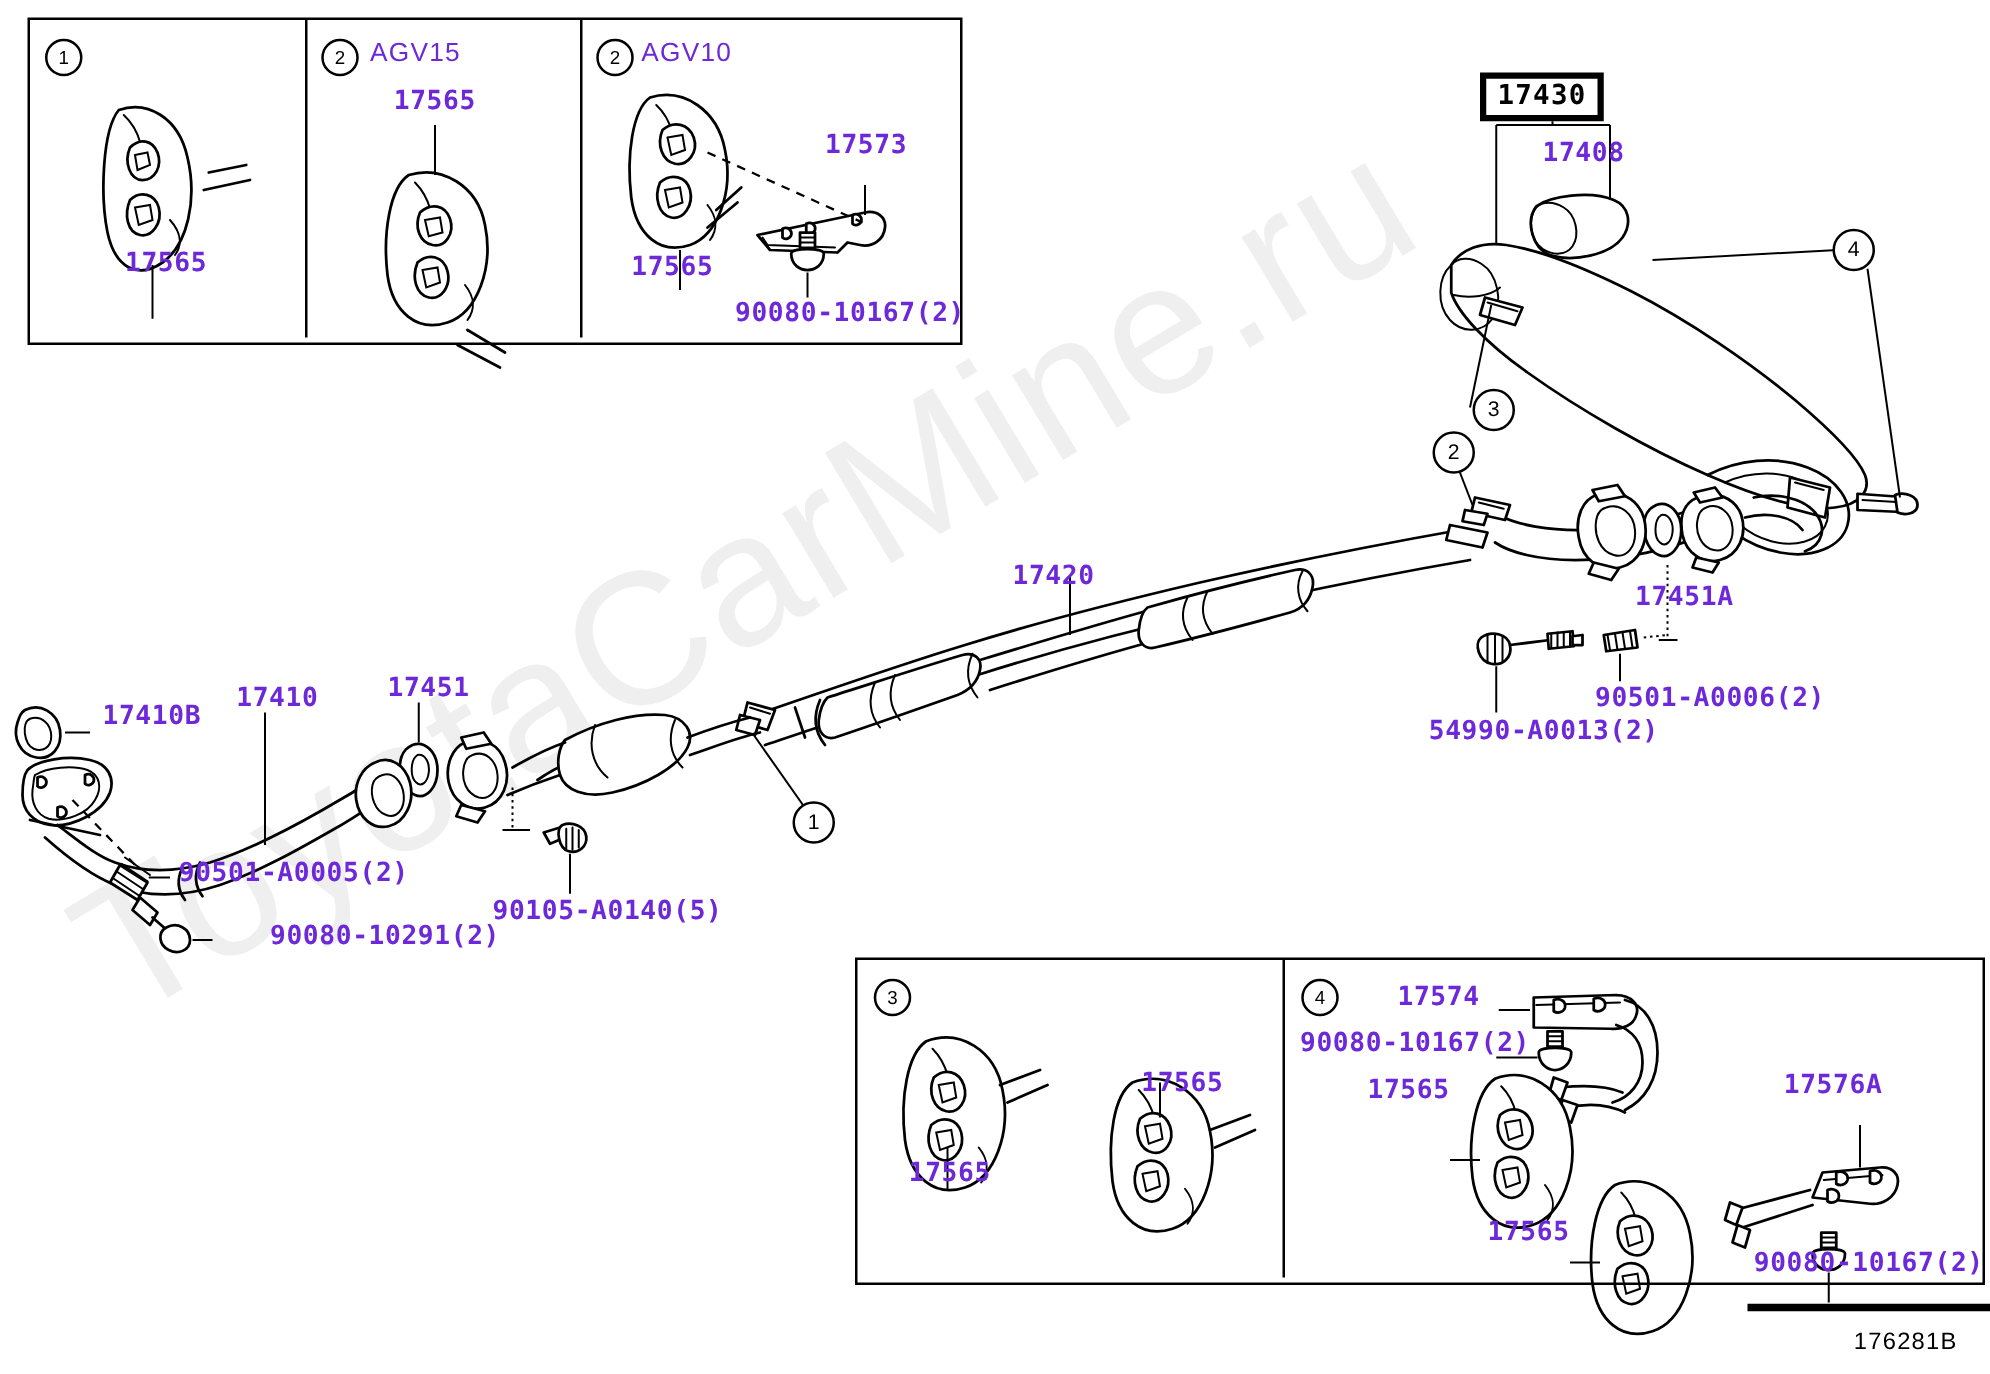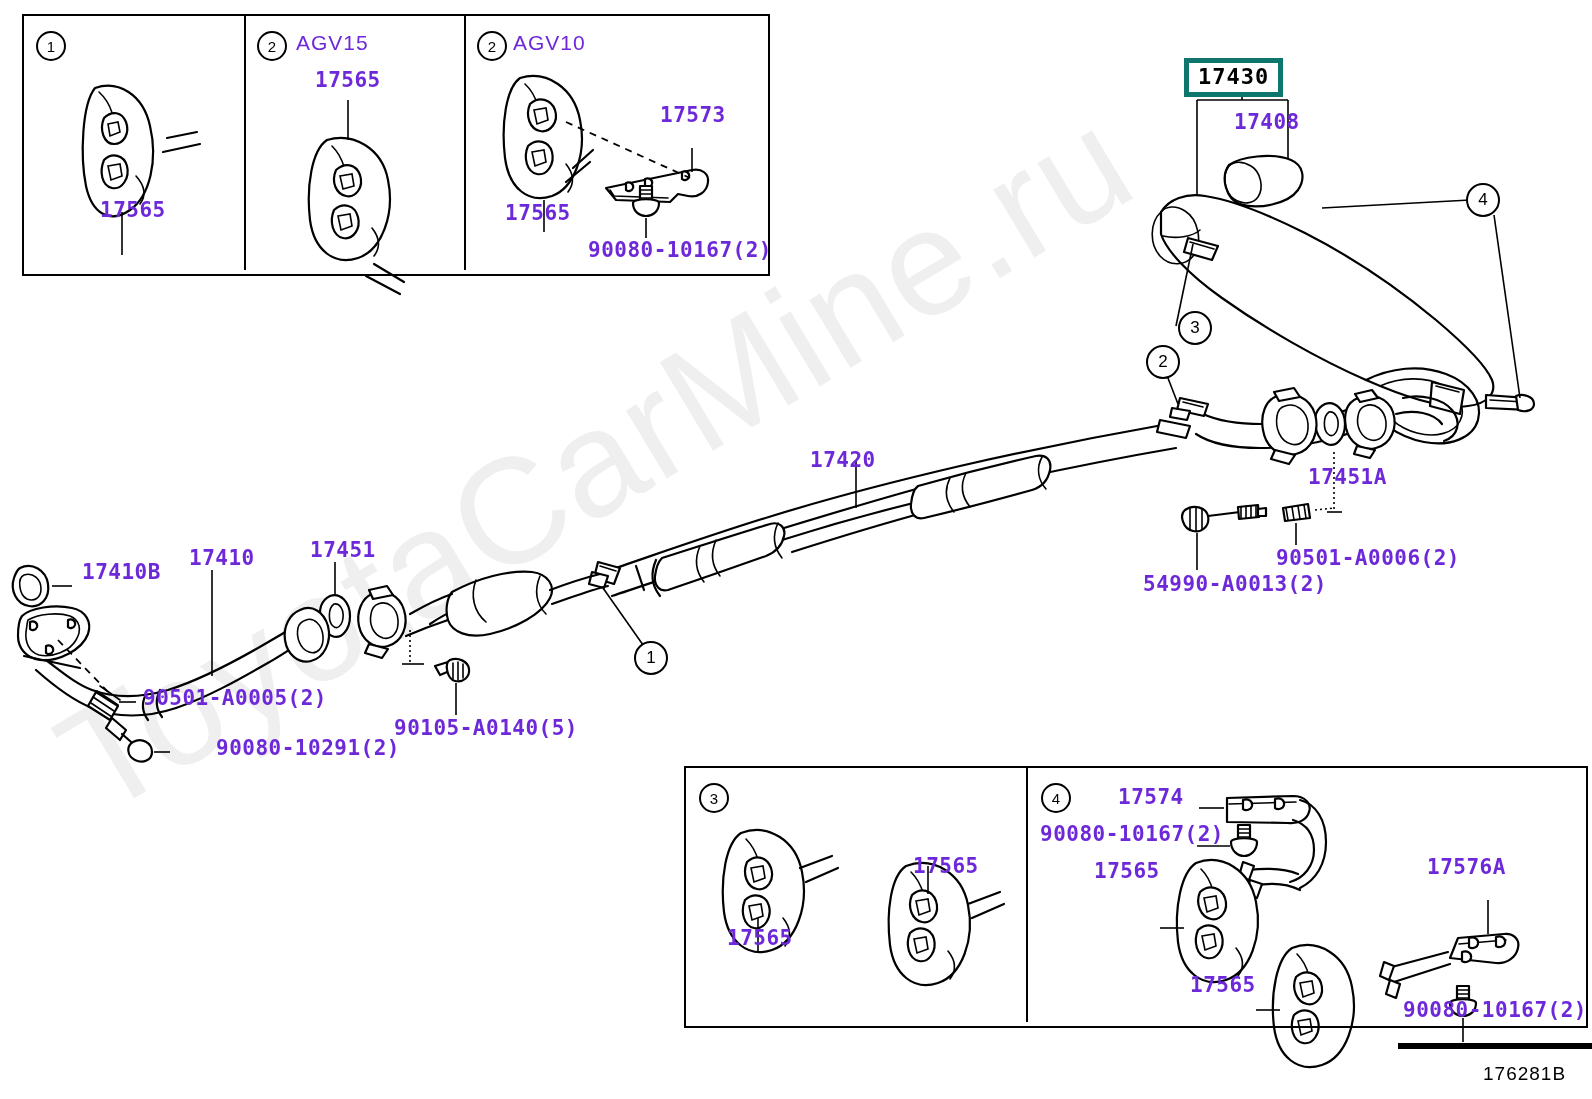--- a/index.html
+++ b/index.html
@@ -16,21 +16,21 @@
   
   .art{position:absolute;left:0;top:0;z-index:2;}
 
   
   .lbl{position:absolute;z-index:4;white-space:nowrap;font-weight:700;
        font-size:21px;letter-spacing:0.5px;line-height:1;color:#6d28d9;}
   .lbl.thin{font-weight:400;font-family:"Liberation Sans",sans-serif;font-size:21px;letter-spacing:1px;}
   .lbl.id{font-weight:400;font-family:"Liberation Sans",sans-serif;font-size:19px;color:#000;letter-spacing:1px;text-align:center;}
 
   
-  .hl{position:absolute;z-index:5;border:5px solid #0f766e;background:#fff;
+  .hl{position:absolute;z-index:5;border:5px solid #000000;background:#fff;
       padding:3px 9px 4px 9px;font-weight:700;font-size:22px;letter-spacing:1px;line-height:1;}
 
   
   .cal{position:absolute;z-index:4;width:26px;height:26px;border:2px solid #000;border-radius:50%;
        background:#fff;display:flex;align-items:center;justify-content:center;
        font-family:"Liberation Sans",sans-serif;font-size:15px;font-weight:400;}
   .cal.big{width:30px;height:30px;font-size:17px;}
 
   
   .panel{position:absolute;z-index:3;border:2px solid #000;background:transparent;}

